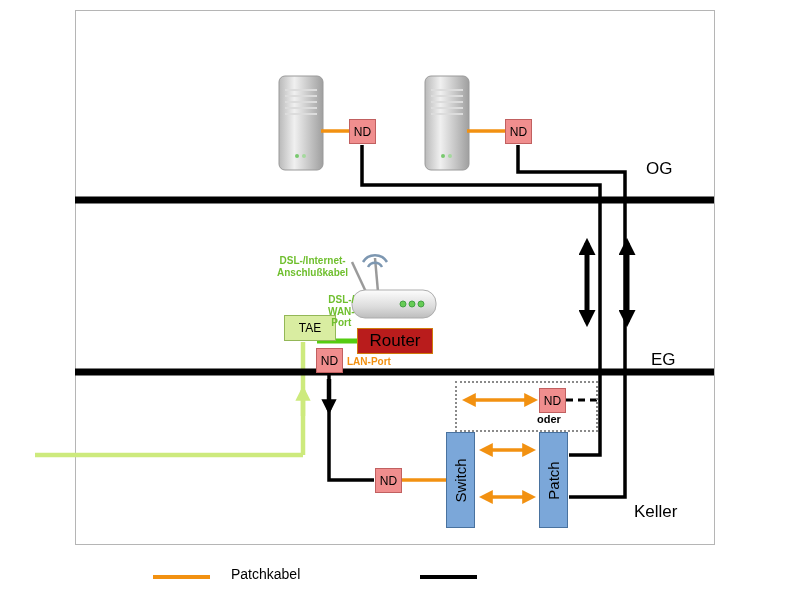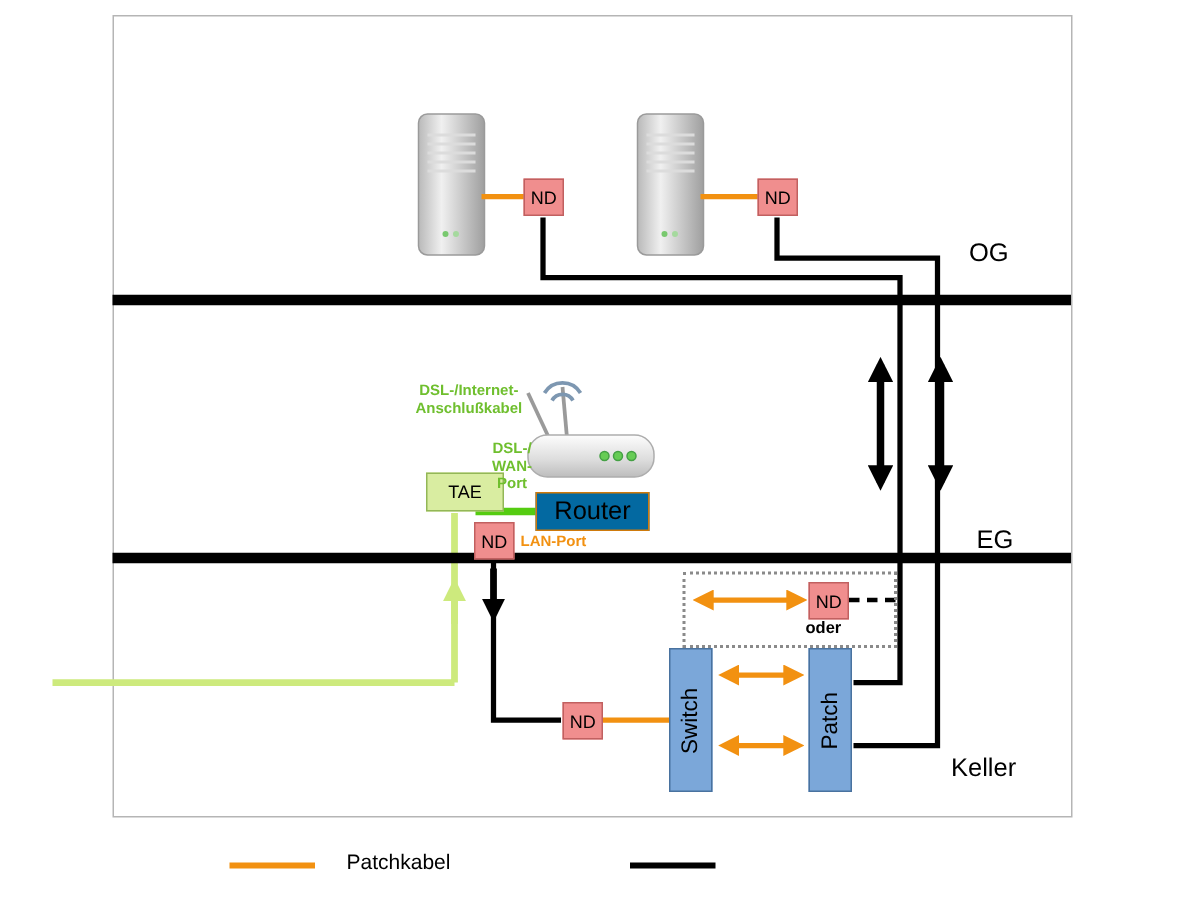--- a/index.html
+++ b/index.html
@@ -3,21 +3,21 @@
 <meta charset="utf-8">
 <style>
   * { margin:0; padding:0; box-sizing:border-box; }
   html,body { background:#ffffff; font-family:"Liberation Sans", sans-serif; color:#000; }
   .stage { position:relative; width:787px; height:599px; background:#fff; overflow:hidden; }
   .frame { position:absolute; left:75px; top:10px; width:640px; height:535px; border:1px solid #b5b5b5; background:transparent; }
   svg.wires { position:absolute; left:0; top:0; }
   .box { position:absolute; display:flex; align-items:center; justify-content:center; border:1px solid; }
   .nd { width:27px; height:25px; background:#f08e8e; border-color:#c16060; font-size:12px; }
   .tae { width:52px; height:26px; background:#d9eda1; border-color:#93b757; font-size:12px; }
-  .routerlbl { width:76px; height:26px; background:#0369a1; border-color:#cf7a0b; font-size:17px; }
+  .routerlbl { width:76px; height:26px; background:#b91c1c; border-color:#cf7a0b; font-size:17px; }
   .vbox { width:29px; height:96px; background:#7ba7d9; border-color:#49729f; }
   .vbox .vert { transform:rotate(-90deg); white-space:nowrap; font-size:15px; }
   .dashed-box { position:absolute; border:2px dotted #8a8a8a; background:transparent; }
   .floor-label { position:absolute; font-size:17px; font-weight:normal; }
   .ann { position:absolute; font-size:10px; font-weight:bold; line-height:11.5px; }
   .ann.green { color:#6fbf2e;text-align:center; }
   .ann.orange { color:#f29111; }
   .ann.oder { color:#000; font-weight:bold; font-size:11px; }
   .telefon-label { position:absolute; font-size:17px; }
   .legend-swatch { position:absolute; width:57px; height:4px; }

